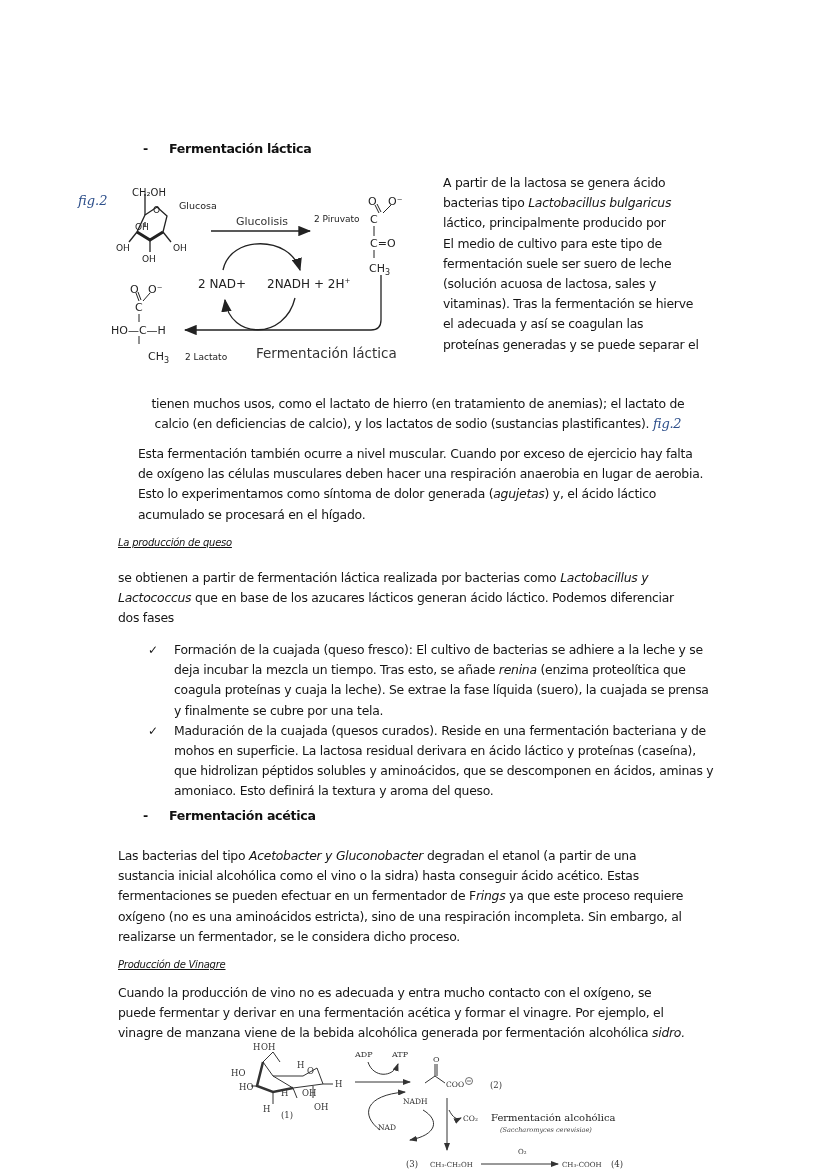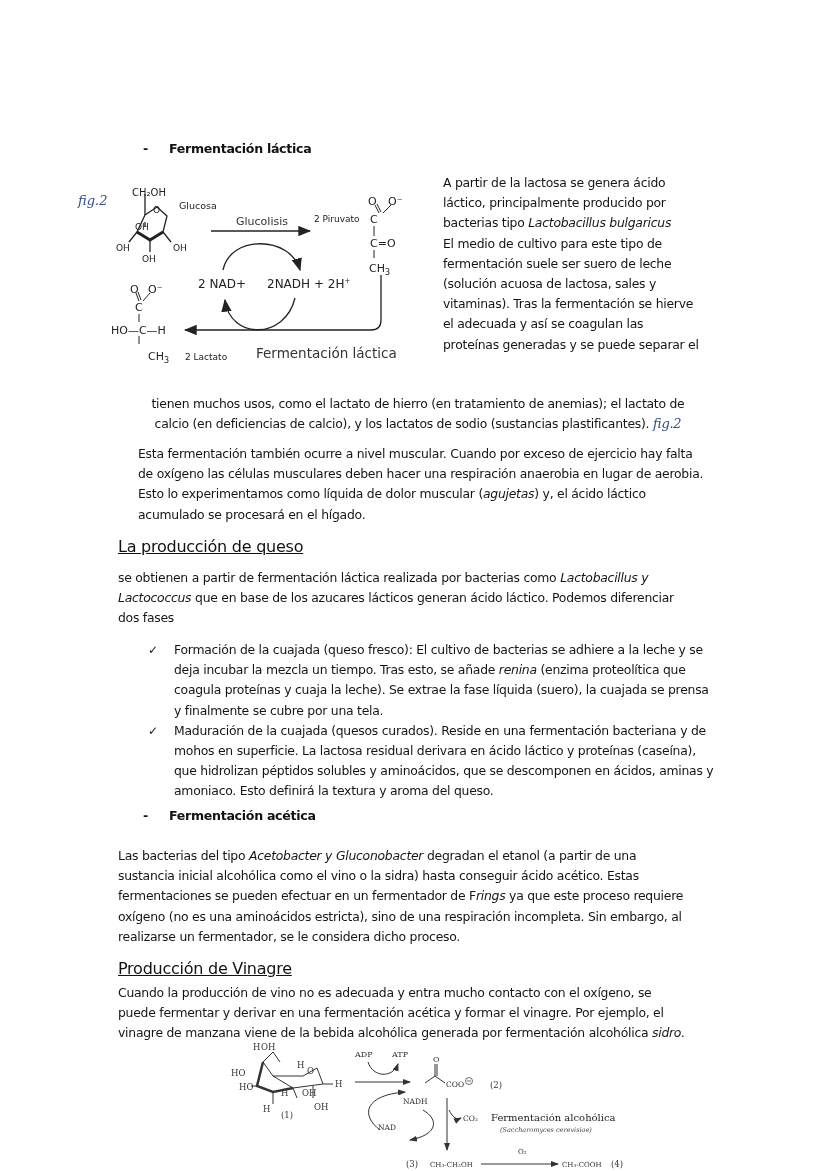--- a/index.html
+++ b/index.html
@@ -2,21 +2,21 @@
 <html><head>
 <meta charset="utf-8">
 <style>
   html, body { margin: 0; padding: 0; background: #ffffff; }
   body { width: 828px; height: 1171px; position: relative; overflow: hidden;
          font-family: "Liberation Sans", sans-serif; color: #111; }
   .page { position: absolute; left: 0; top: 0; width: 656px; height: 1171px; }
   .txt { font-family: "DejaVu Sans", sans-serif; font-size: 12.4px; line-height: 20.2px; letter-spacing: -0.25px; color: #151515; }
   .heading { position: absolute; font-family: "DejaVu Sans", sans-serif; font-weight: bold; font-size: 12.6px; letter-spacing: -0.3px; }
   .heading .dash { display: inline-block; width: 26px; }
-  .sub { position: absolute; font-family: "DejaVu Sans", sans-serif; font-size: 16px; text-decoration: underline; letter-spacing: -0.25px; }
+  .sub { position: absolute; font-family: "DejaVu Sans", sans-serif; font-size: 10px; text-decoration: underline; letter-spacing: -0.25px; font-style: italic; }
   .para { position: absolute; margin: 0; }
   .fig-ref { font-family: "DejaVu Serif", serif; font-style: italic; color: #2d4f8a; font-size: 13px; }
   .fig-label { position: absolute; left: 78px; top: 193px; font-family: "DejaVu Serif", serif; font-style: italic; color: #2d4f8a; font-size: 13px; }
   ul.checks { position: absolute; left: 148px; top: 640px; width: 570px; margin: 0; padding: 0; list-style: none; }
   ul.checks li { position: relative; padding-left: 26px; margin: 0; }
   ul.checks li .check { position: absolute; left: 0; top: 0; font-size: 12px; }
   svg text { font-family: "DejaVu Sans", sans-serif; }
   .serif-svg text { font-family: "DejaVu Serif", serif; }
 </style>
 </head>
@@ -89,39 +89,39 @@
       <line x1="34" y1="156" x2="34" y2="164"></line>
     </g>
     <text x="6" y="154" font-size="11" fill="#222">HO—C—H</text>
     <text x="43" y="180" font-size="11" fill="#222"><tspan>CH</tspan><tspan font-size="8" dy="3">3</tspan></text>
     <text x="80" y="180" font-size="9" fill="#222">2 Lactato</text>
     <text x="151" y="178" font-size="13.5" fill="#333">Fermentación láctica</text>
   </svg>
 
   <div class="para txt" style="left:443px; top:173px; width:280px;">
     <div>A partir de la lactosa se genera ácido</div>
+    <div><span>bacterias tipo </span><i>Lactobacillus bulgaricus</i></div>
     <div>láctico, principalmente producido por</div>
-    <div><span>bacterias tipo </span><i>Lactobacillus bulgaricus</i></div>
     <div>El medio de cultivo para este tipo de</div>
     <div>fermentación suele ser suero de leche</div>
     <div>(solución acuosa de lactosa, sales y</div>
     <div>vitaminas). Tras la fermentación se hierve</div>
     <div>el adecuada y así se coagulan las</div>
     <div>proteínas generadas y se puede separar el</div>
   </div>
 
   <div class="para txt" style="left:118px; top:394px; width:600px;text-align:center;">
     <div>tienen muchos usos, como el lactato de hierro (en tratamiento de anemias); el lactato de</div>
     <div><span>calcio (en deficiencias de calcio), y los lactatos de sodio (sustancias plastificantes). </span><span class="fig-ref">fig.2</span></div>
   </div>
 
   <div class="para txt" style="left:118px; top:444px; width:600px;margin-left:20px;">
     <div>Esta fermentación también ocurre a nivel muscular. Cuando por exceso de ejercicio hay falta</div>
     <div>de oxígeno las células musculares deben hacer una respiración anaerobia en lugar de aerobia.</div>
-    <div><span>Esto lo experimentamos como líquida de dolor muscular (</span><i>agujetas</i><span>) y, el ácido láctico</span></div>
+    <div><span>Esto lo experimentamos como síntoma de dolor generada (</span><i>agujetas</i><span>) y, el ácido láctico</span></div>
     <div>acumulado se procesará en el hígado.</div>
   </div>
 
   <div class="sub" style="left:118px; top:537px;">La producción de queso</div>
 
   <div class="para txt" style="left:118px; top:568px; width:600px;">
     <div><span> se obtienen a partir de fermentación láctica realizada por bacterias como </span><i>Lactobacillus y</i></div>
     <div><i>Lactococcus</i><span> que en base de los azucares lácticos generan ácido láctico. Podemos diferenciar</span></div>
     <div>dos fases</div>
   </div>

